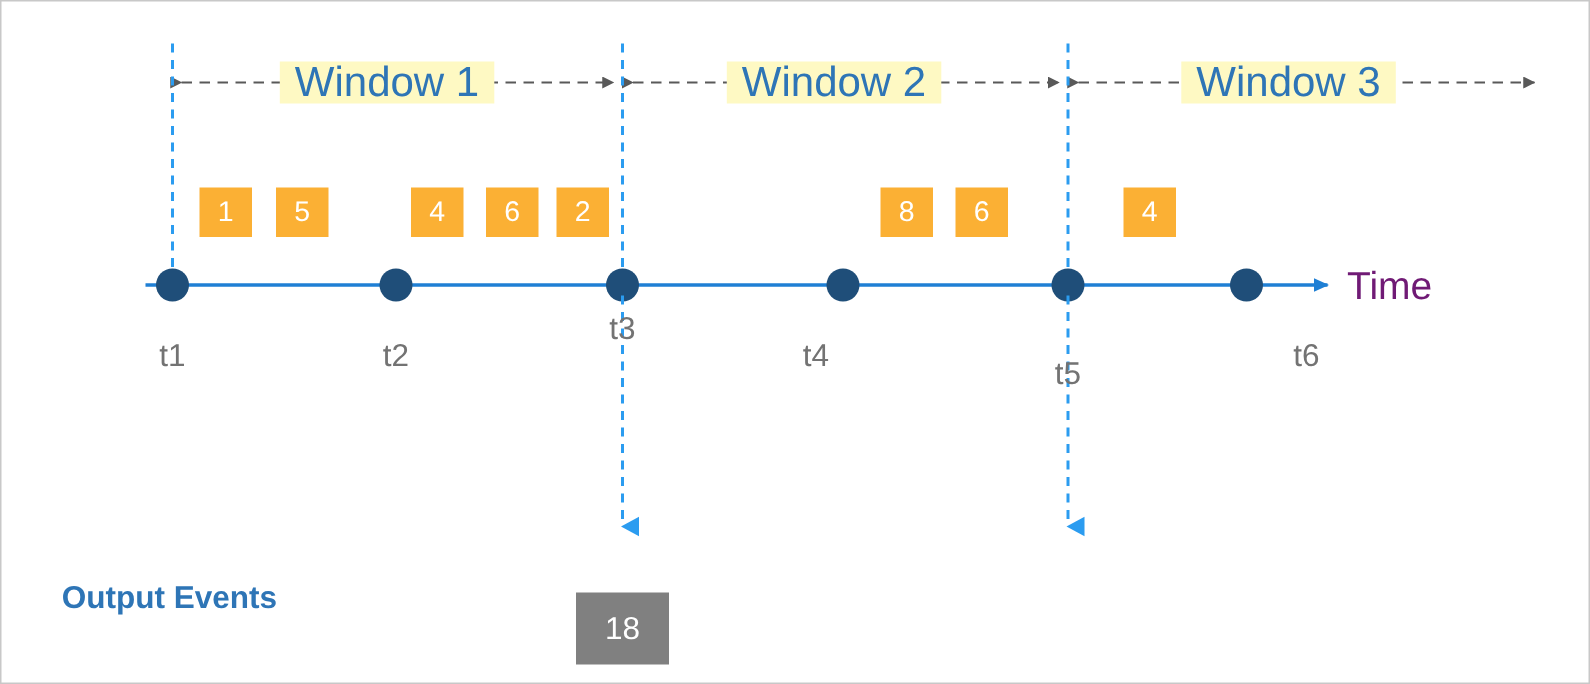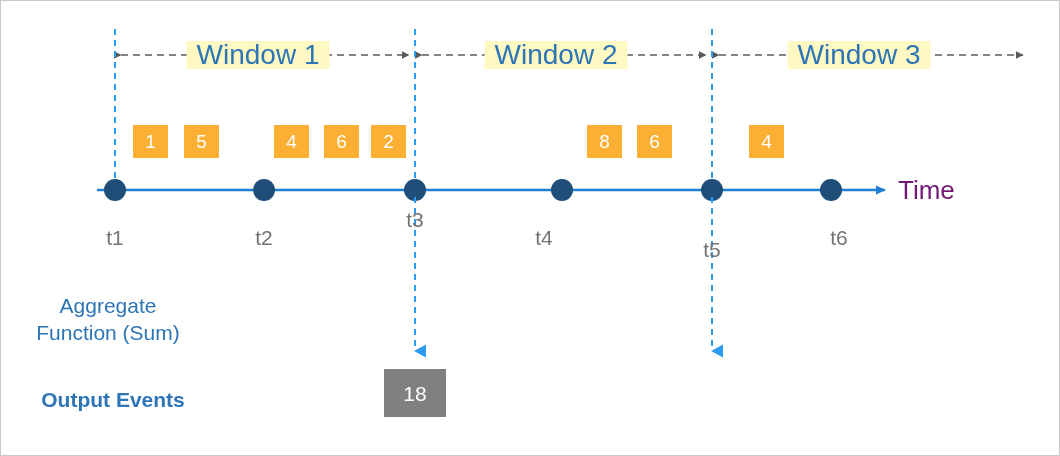--- a/index.html
+++ b/index.html
@@ -161,23 +161,21 @@
   <div class="event-box" style="left:370px; top:124px;">2</div>
   <div class="event-box" style="left:586px; top:124px;">8</div>
   <div class="event-box" style="left:636px; top:124px;">6</div>
   <div class="event-box" style="left:748px; top:124px;">4</div>
 
   <div class="tick-label" style="left:114px; top:226px;">t1</div>
   <div class="tick-label" style="left:263px; top:226px;text-align:center;">t2</div>
   <div class="tick-label" style="left:414px; top:208px;">t3</div>
   <div class="tick-label" style="left:543px; top:226px;">t4</div>
   <div class="tick-label" style="left:711px; top:238px;">t5</div>
-  <div class="tick-label" style="left:838px; top:226px;">t6</div>
+  <div class="tick-label" style="left:870px; top:226px;">t6</div>
 
   <div class="axis-name" style="left:897px; top:176px;">Time</div>
 
-  <div class="row-label" style="left:107px; top:319px;">Aggregate
-Function (Sum)</div>
   <div class="row-label" style="left:112px; top:399px;font-weight:bold;">Output Events</div>
 
-  <div class="output-box" style="left:414px; top:368px;">18</div>
+  <div class="output-box" style="left:414px; top:394px;">18</div>
 
 </div>
 
 </body></html>

